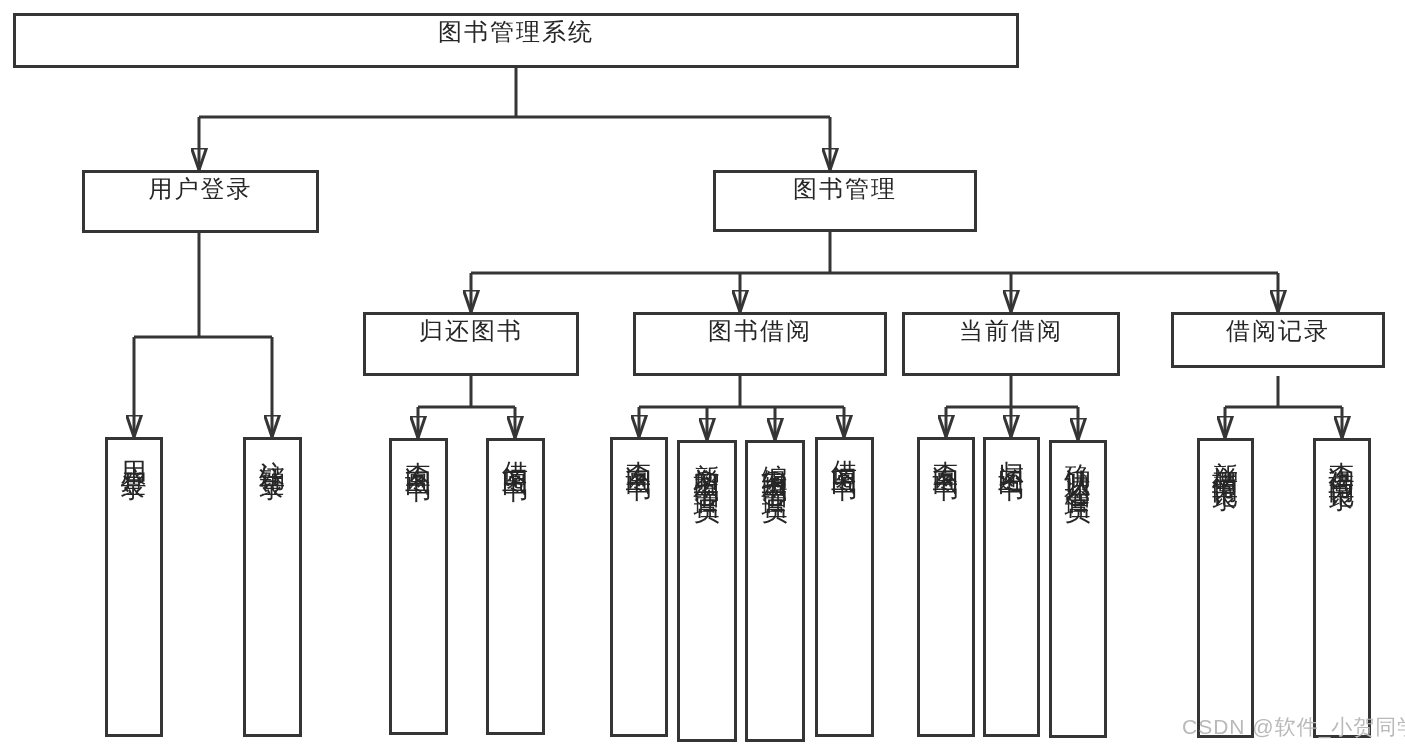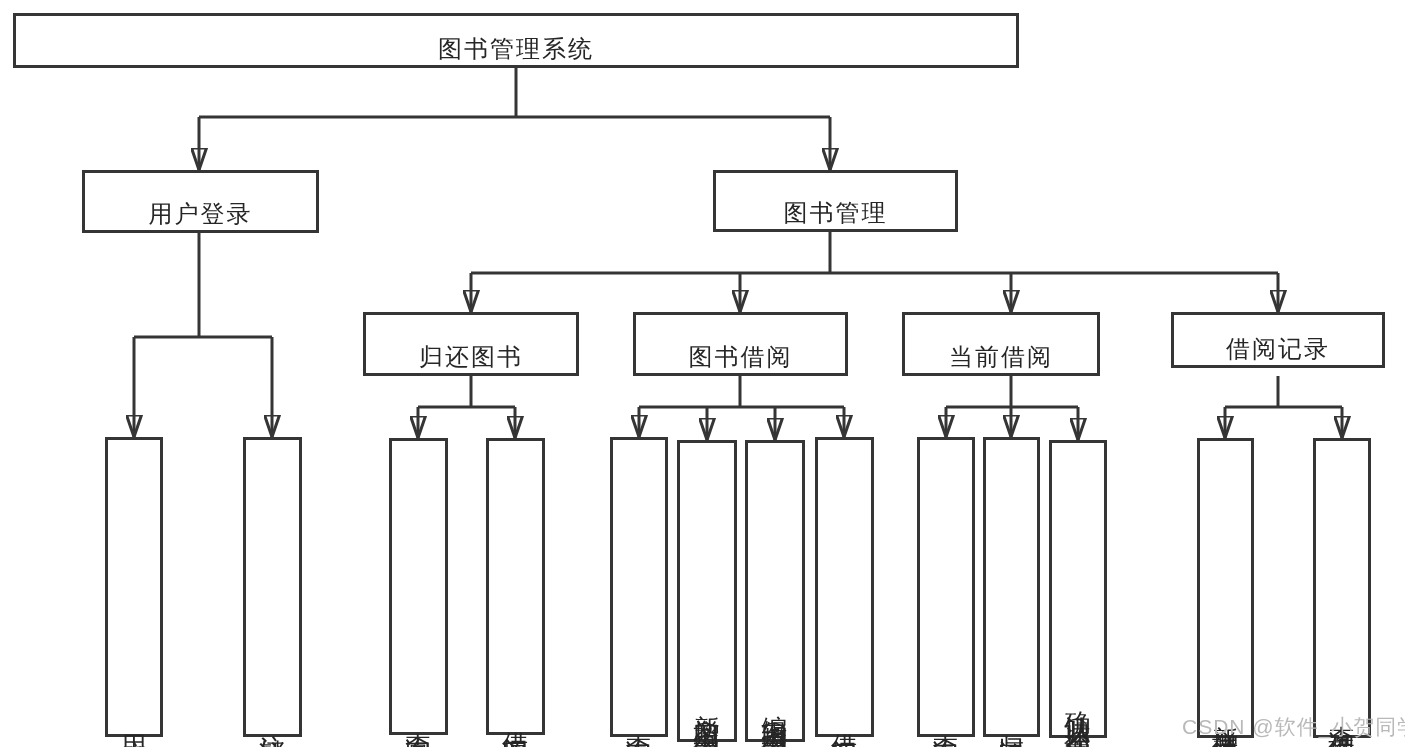--- a/index.html
+++ b/index.html
@@ -18,21 +18,21 @@
     pointer-events: none;
   }
   #connectors path { stroke: #353535; stroke-width: 3; fill: none; }
   .hbox, .vbox {
     position: absolute;
     box-sizing: border-box;
     background: #ffffff;
     border: 3px solid #353535;
     color: #262626;
     display: flex;
-    align-items: flex-end;
+    align-items: flex-start;
     justify-content: center;
     z-index: 2;
   }
   .hbox { font-size: 24px; letter-spacing: 2px; }
   .vbox { font-size: 26px; }
   .vbox span {
     writing-mode: vertical-rl;
     text-orientation: mixed;
     letter-spacing: 5px;
     line-height: 1;
@@ -101,31 +101,31 @@
     <path d="M1342,407 V438" marker-end="url(#arrow)"></path>
   </svg>
 
   <div class="hbox" style="left:13px;top:13px;width:1006px;height:55px">
     <span>图书管理系统</span>
   </div>
 
   <div class="hbox" style="left:82px;top:170px;width:237px;height:63px">
     <span>用户登录</span>
   </div>
-  <div class="hbox" style="left:713px;top:170px;width:245px;height:62px">
+  <div class="hbox" style="left:713px;top:170px;width:264px;height:62px">
     <span>图书管理</span>
   </div>
 
   <div class="hbox" style="left:363px;top:312px;width:216px;height:64px">
     <span>归还图书</span>
   </div>
-  <div class="hbox" style="left:633px;top:312px;width:215px;height:64px">
+  <div class="hbox" style="left:633px;top:312px;width:254px;height:64px">
     <span>图书借阅</span>
   </div>
-  <div class="hbox" style="left:902px;top:312px;width:198px;height:64px">
+  <div class="hbox" style="left:902px;top:312px;width:218px;height:64px">
     <span>当前借阅</span>
   </div>
   <div class="hbox" style="left:1171px;top:312px;width:214px;height:56px">
     <span>借阅记录</span>
   </div>
 
   <div class="vbox" style="left:105px;top:437px;width:58px;height:300px">
     <span>用户登录</span>
   </div>
   <div class="vbox" style="left:243px;top:437px;width:59px;height:300px">

